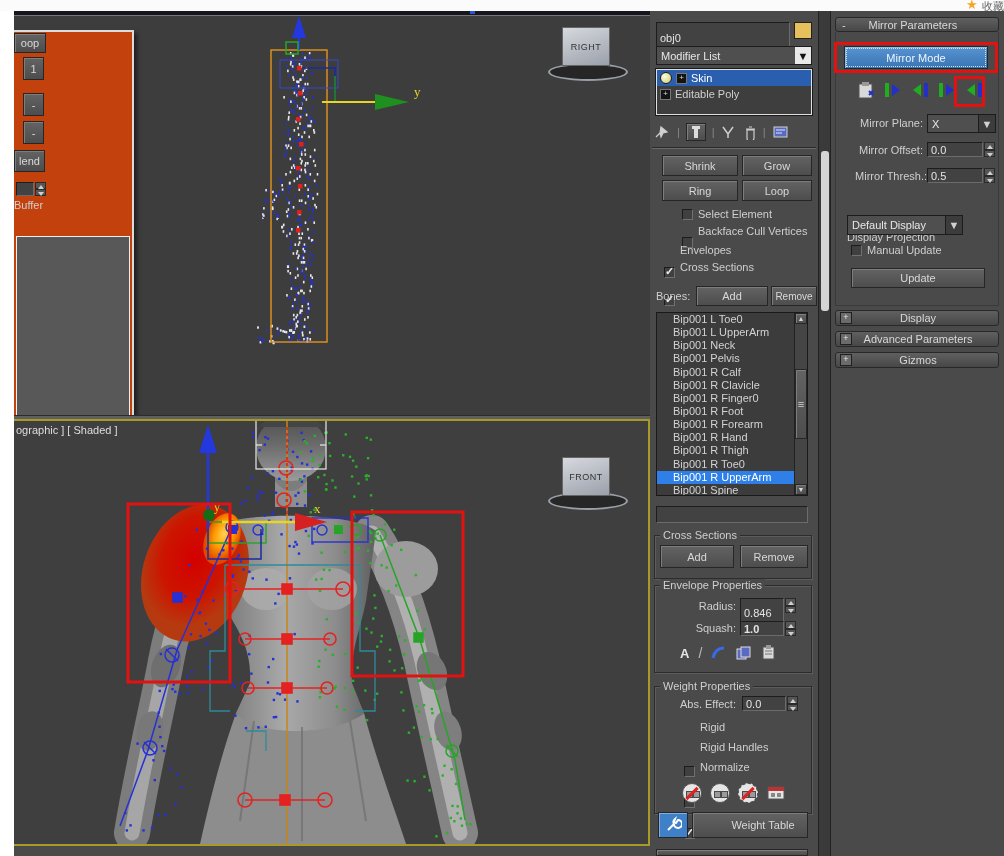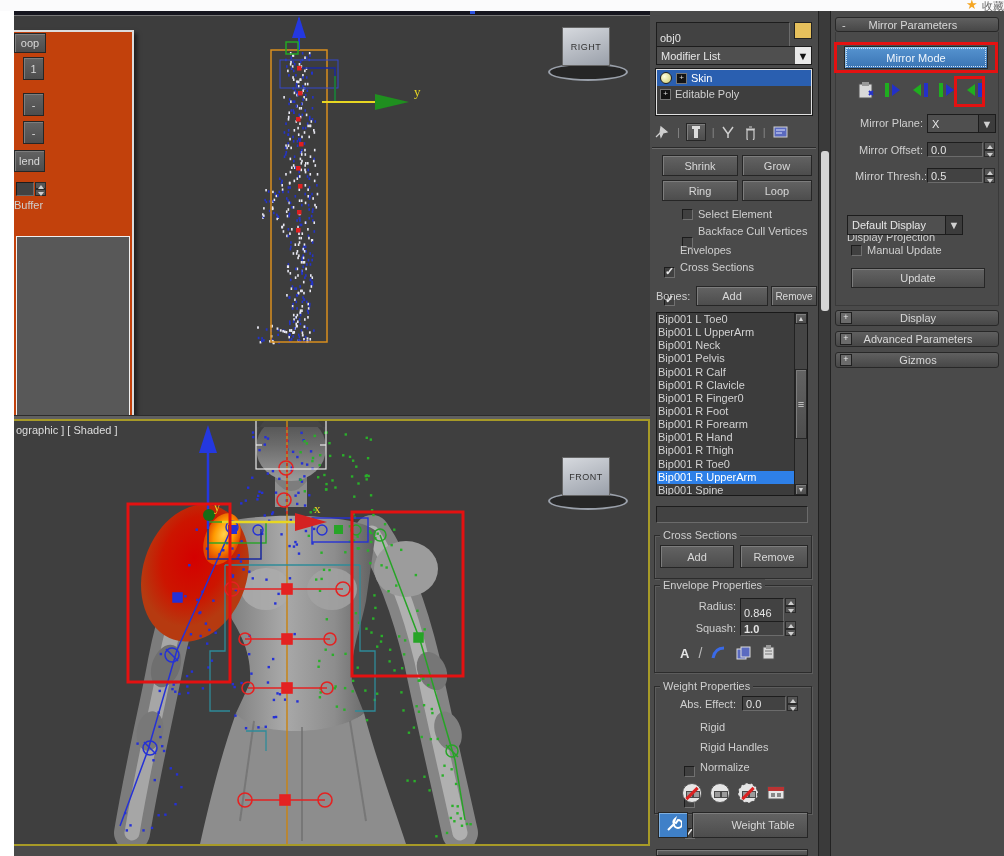--- a/index.html
+++ b/index.html
@@ -45,21 +45,21 @@
   .wicon{width:20px;height:20px;border-radius:50%;background:#e6e6e6;border:1px solid #555;position:relative;box-sizing:border-box;}
   .wicon .sq{position:absolute;width:5px;height:5px;background:#9a9a9a;border:1px solid #4a4a4a;}
   .wicon .slash{position:absolute;left:1px;top:8px;width:16px;height:3px;background:#d22;transform:rotate(-45deg);}
   .dashed{border-style:dashed;}
   .viewcube{background:linear-gradient(160deg,#d6d9de,#9aa0aa);border:1px solid #666;color:#333;
             display:flex;align-items:center;justify-content:center;font-size:9px;letter-spacing:.5px;}
   .ring{border:2px solid #9aa0aa;border-radius:50%;background:rgba(20,20,20,.55);}
   .stackrow{display:flex;align-items:center;height:16px;padding-left:3px;gap:4px;}
   .plusbox{width:9px;height:9px;background:#141414;border:1px solid #777;color:#ddd;font-size:8px;line-height:7px;text-align:center;}
   .bulb{width:10px;height:10px;border-radius:50%;background:radial-gradient(circle at 35% 35%,#ffffe0,#c9c96a);border:1px solid #222;}
-  #bonesList div{height:13.15px;line-height:13px;padding-left:1px;white-space:nowrap;overflow:hidden;color:#d2d2d2;}
+  #bonesList div{height:13.15px;line-height:13px;padding-left:16px;white-space:nowrap;overflow:hidden;color:#d2d2d2;}
   #bonesList div.sel{background:#2e80e8;color:#fff;}
 </style>
 </head>
 <body>
 
 <div id="page">
 
   <div class="abs" style="left:0;top:0;width:1004px;height:11px;background:#fbfbfc;"></div>
   <div class="abs" style="left:966px;top:-3px;color:#f5a623;font-size:13px;">★</div>
   <div class="abs" style="left:982px;top:-1px;color:#666;font-size:11px;">收藏</div>

